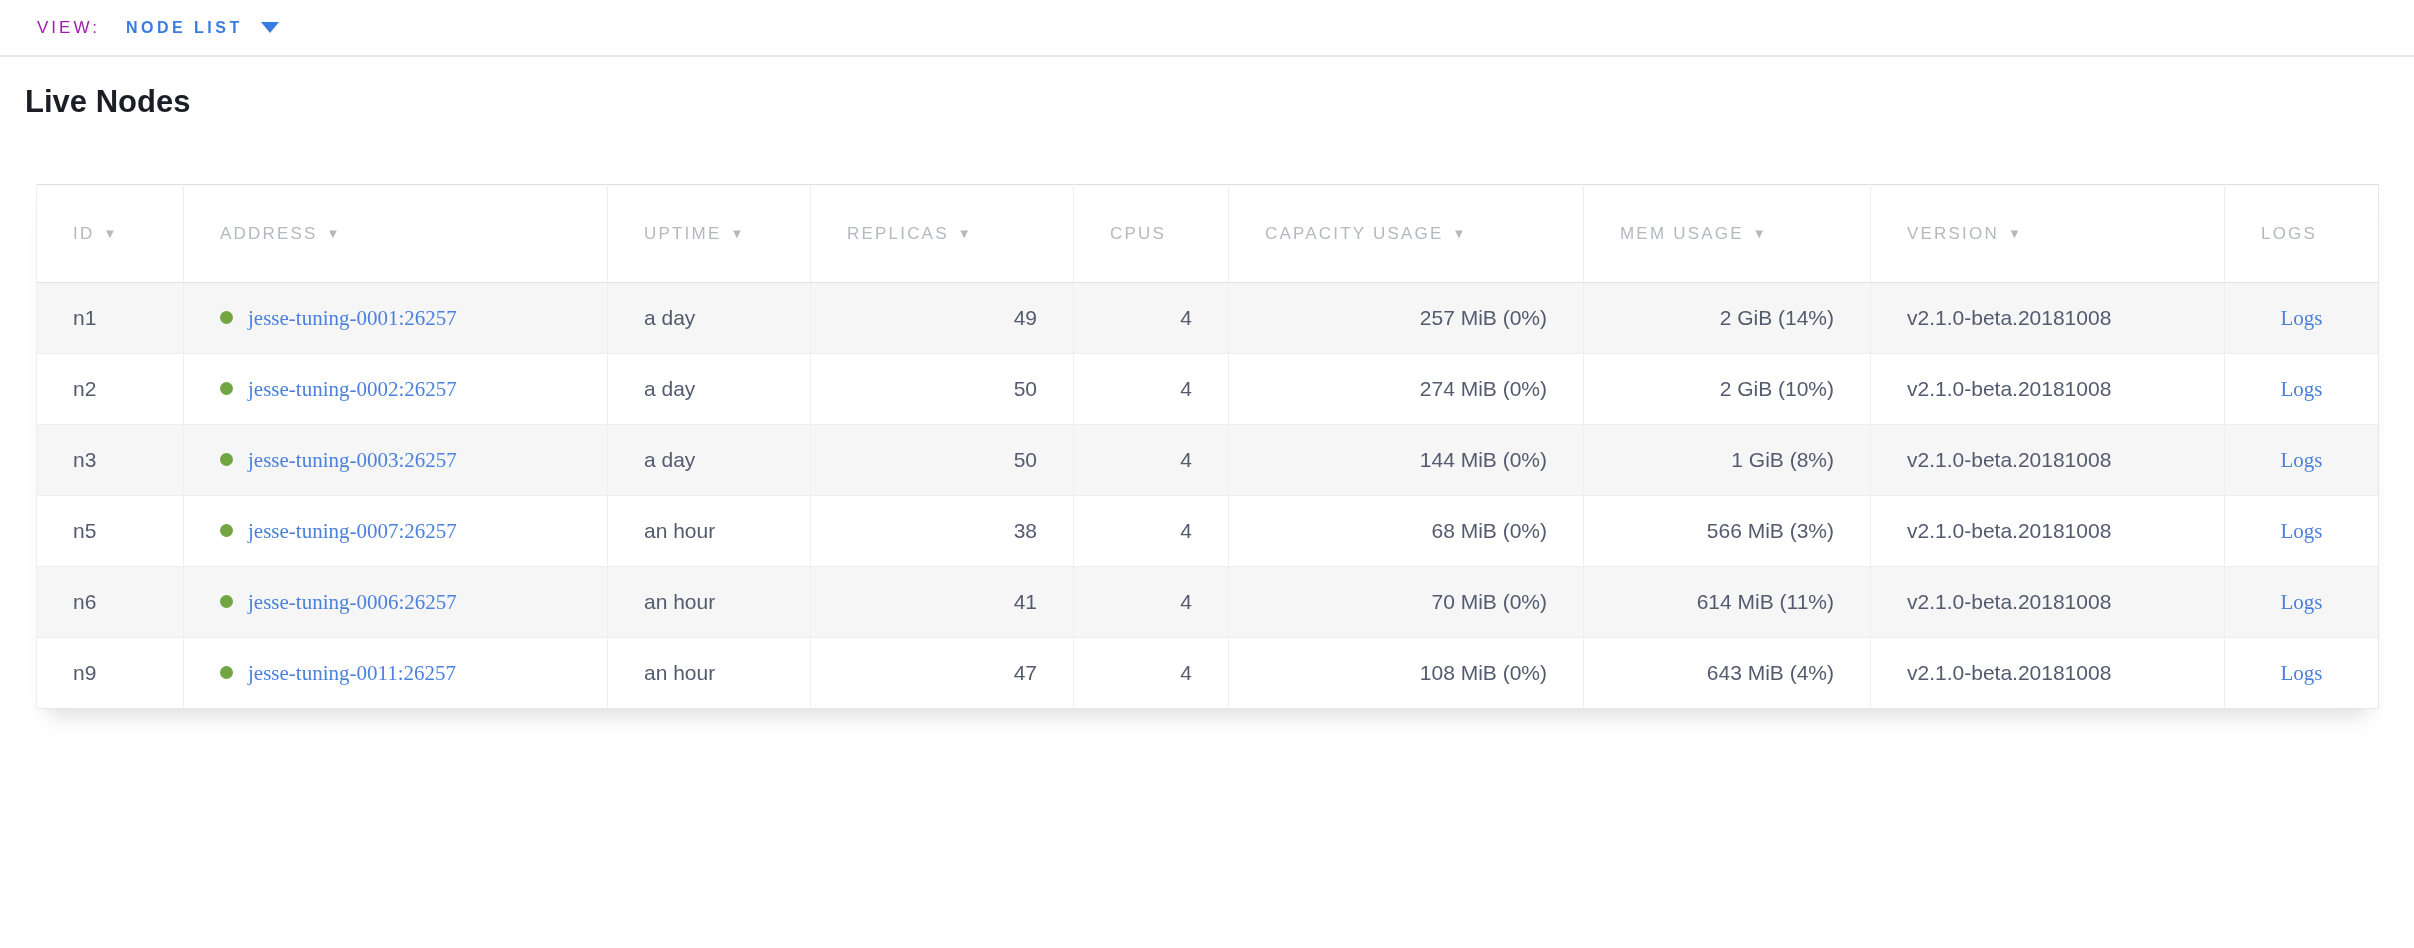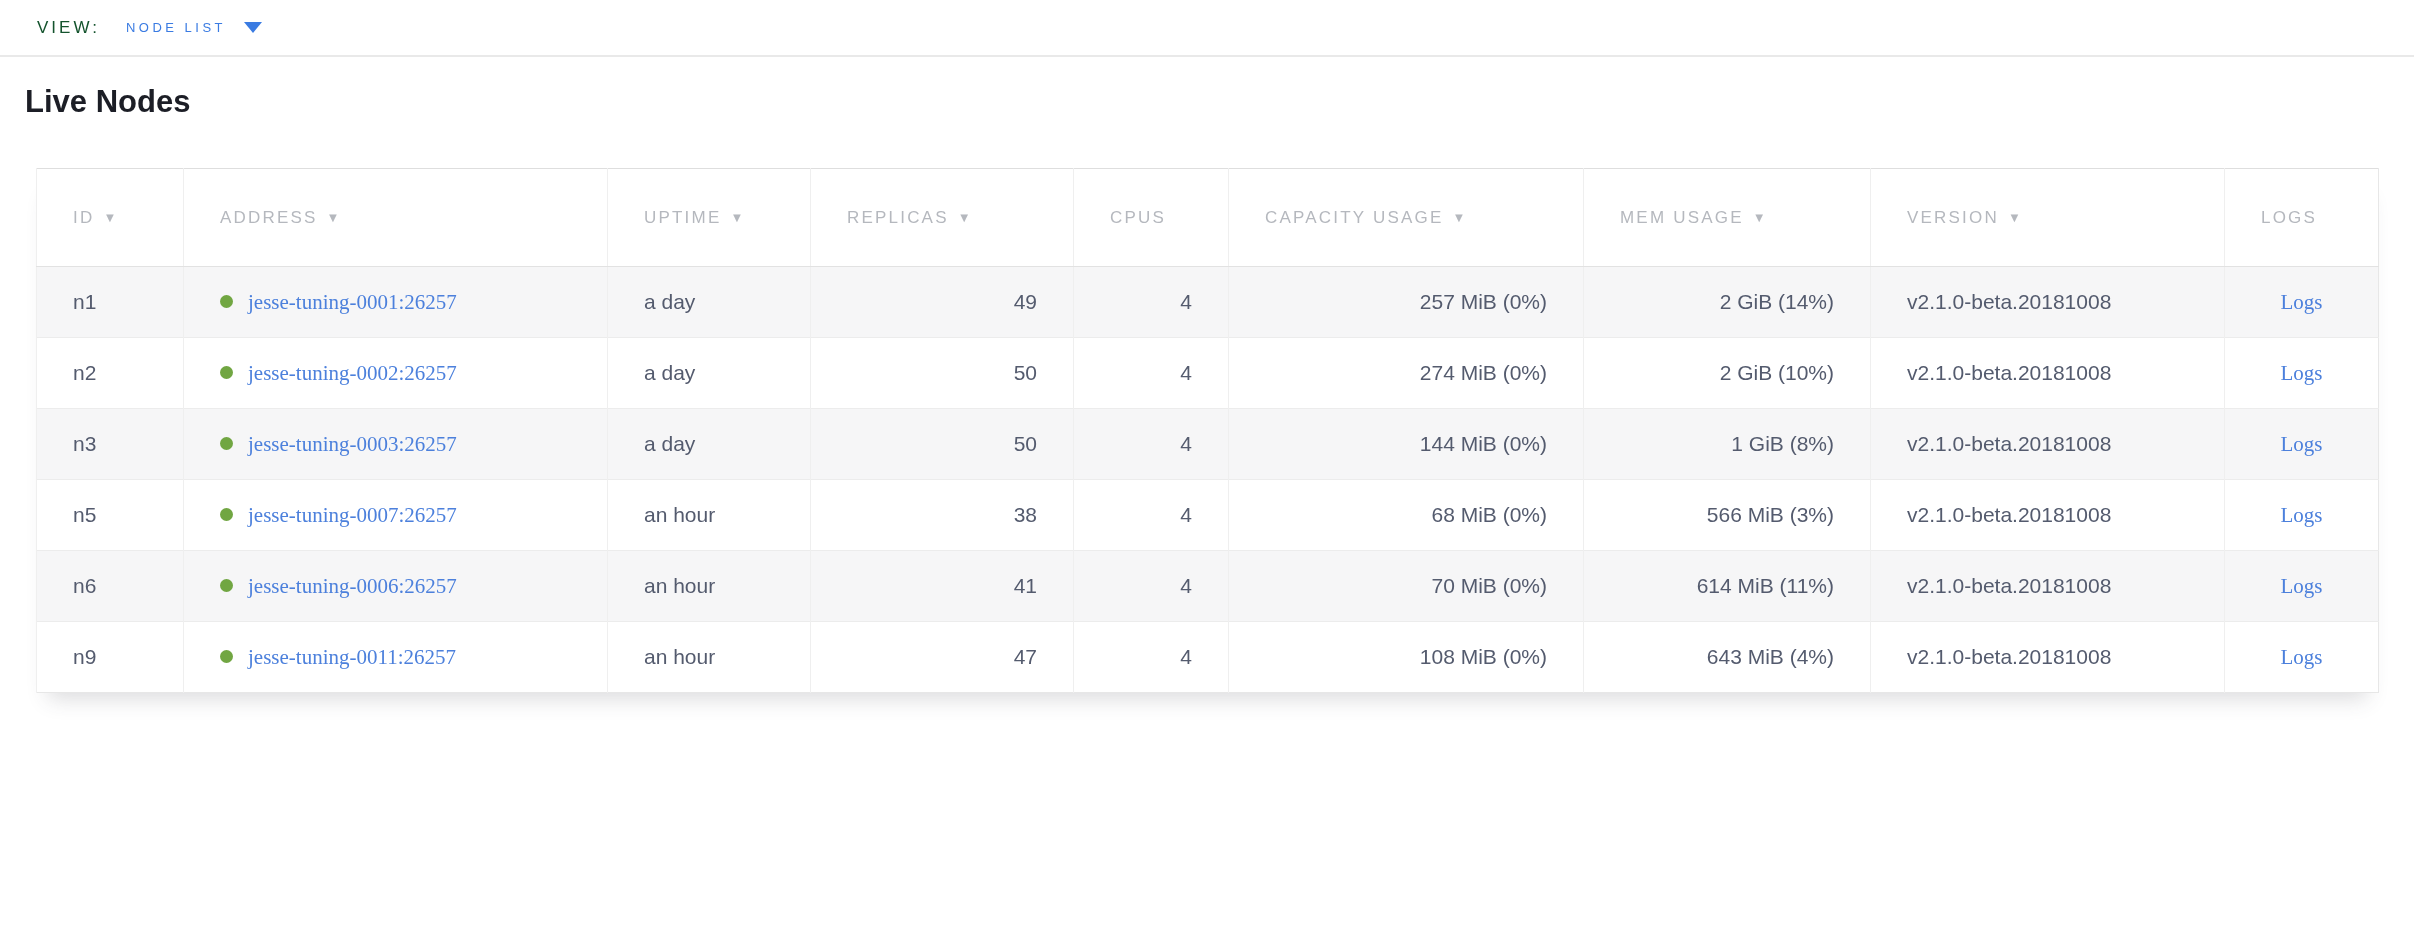--- a/index.html
+++ b/index.html
@@ -12,31 +12,31 @@
     display: flex;
     align-items: center;
     padding-left: 37px;
     border-bottom: 2px solid #e9e9e9;
     background: #ffffff;
   }
   .view-label {
     font-size: 17px;
     font-weight: 500;
     letter-spacing: 3px;
-    color: #14532d;
+    color: #a21caf;
   }
   .view-select {
     display: flex;
     align-items: center;
     margin-left: 26px;
     cursor: pointer;
   }
   .view-select-value {
-    font-size: 13px;
-    font-weight: 400;
+    font-size: 16px;
+    font-weight: 700;
     letter-spacing: 3.5px;
     color: var(--accent-blue, #3a7be2);
   }
   .view-caret {
     width: 0; height: 0;
     margin-left: 18px;
     border-left: 9px solid transparent;
     border-right: 9px solid transparent;
     border-top: 11px solid var(--accent-blue, #3a7be2);
   }
@@ -45,21 +45,21 @@
   .page-title {
     margin: 27px 0 0 25px;
     font-size: 31px;
     line-height: 36px;
     font-weight: 700;
     color: #1c1e26;
   }
 
   
   table.nodes {
-    margin: 48px 36px 0 36px;
+    margin: 64px 36px 0 36px;
     width: 2342px;
     table-layout: fixed;
     border-collapse: collapse;
     border: 1px solid #e7e7e7;
     border-top-color: #dedede;
     box-shadow: 0 18px 20px -12px rgba(60, 60, 70, 0.18);
     background: #0c4a6e;
   }
   th, td { border-left: 1px solid #efefef; }
   thead th {

